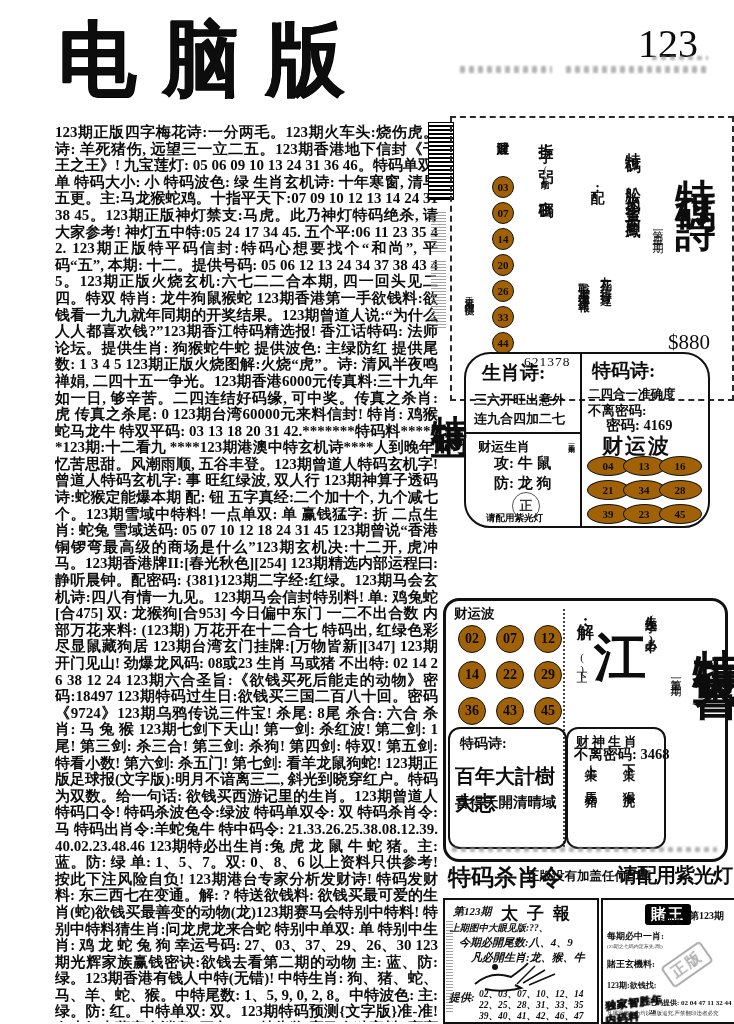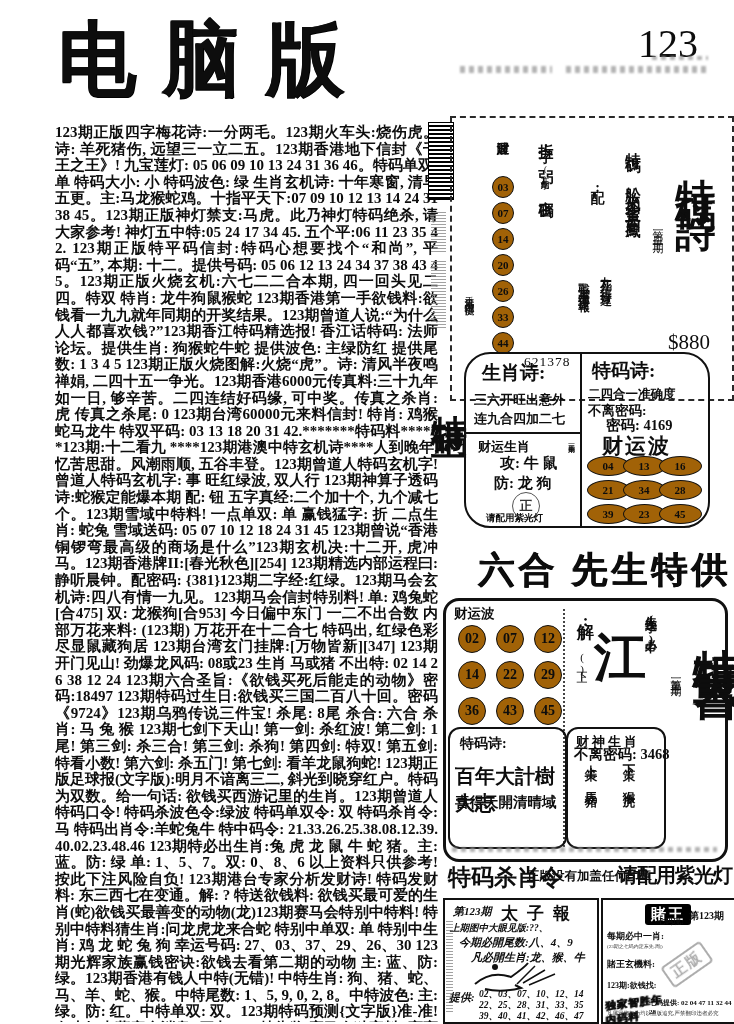--- a/index.html
+++ b/index.html
@@ -104,40 +104,39 @@
     <div class="abs divline-v" style="left:114px;top:0;height:100%;"></div>
     <div class="abs divline-h" style="left:0;top:78px;width:114px;"></div>
     <div class="abs x" style="left:16px;top:6px;font-size:19px;">生肖诗:</div>
     <div class="abs b" style="left:8px;top:37px;font-size:13px;">三六开旺出意外</div>
     <div class="abs b" style="left:8px;top:56px;font-size:13px;">连九合四加二七</div>
     <div class="abs x" style="left:126px;top:4px;font-size:19px;">特码诗:</div>
     <div class="abs b" style="left:122px;top:32px;font-size:12.5px;">二四合一准确度</div>
     <div class="abs b" style="left:122px;top:48px;font-size:13.5px;">不离密码:</div>
     <div class="abs b" style="left:140px;top:62px;font-size:14.5px;">密码: 4169</div>
     <div class="abs b" style="left:12px;top:84px;font-size:13px;">财运生肖</div>
-    <div class="abs b" style="left:34px;top:100px;font-size:15px;">攻: 牛 鼠</div>
+    <div class="abs b" style="left:28px;top:100px;font-size:15px;">攻: 牛 鼠</div>
     <div class="abs b" style="left:28px;top:120px;font-size:15px;">防: 龙 狗</div>
     <div class="abs seal" style="left:46px;top:138px;">正</div>
     <div class="abs b" style="left:20px;top:158px;font-size:9.5px;">请配用紫光灯</div>
     <div class="abs v" style="left:100px;top:86px;font-size:7px;">第一百二十三期</div>
     <div class="abs x" style="left:136px;top:78px;font-size:21px;letter-spacing:2px;">财运波</div>
     <div class="abs gcircles-s" style="left:126px;top:102px;">
         <span class="circle">04</span>
         <span class="circle">13</span>
         <span class="circle">16</span>
         <span class="circle">21</span>
         <span class="circle">34</span>
         <span class="circle">28</span>
         <span class="circle">39</span>
         <span class="circle">23</span>
         <span class="circle">45</span>
       </div>
   </div>
 
-  <div class="abs x" style="left:478px;top:546px;font-size:36px;letter-spacing:4px;text-shadow:1px 0 0 #000;">六合 先生特供</div>
 
   <div class="abs big-box" style="left:443px;top:598px;width:279px;height:258px;">
     <div class="abs b" style="left:8px;top:4px;font-size:13.5px;">财运波</div>
     <div class="abs gcircles-l" style="left:8px;top:24px;">
         <span class="circle">02</span>
         <span class="circle">07</span>
         <span class="circle">12</span>
         <span class="circle">14</span>
         <span class="circle">22</span>
         <span class="circle">29</span>

